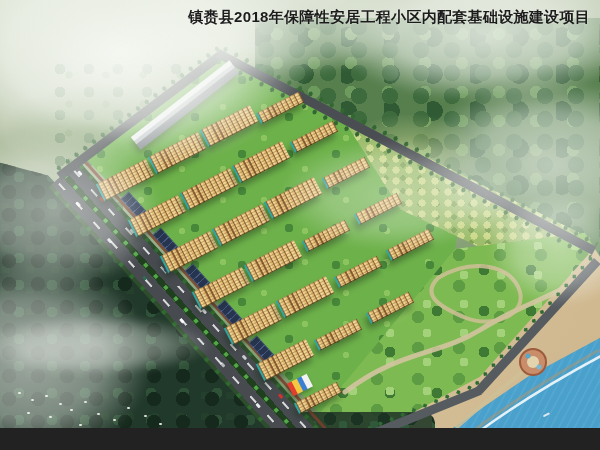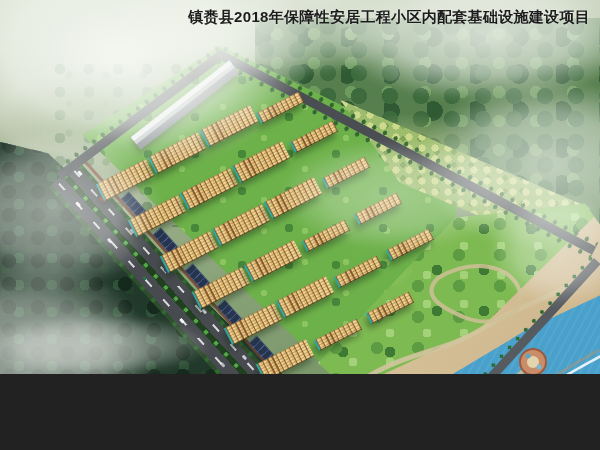--- a/index.html
+++ b/index.html
@@ -1,17 +1,17 @@
 <!DOCTYPE html>
 <html><head>
 <meta charset="utf-8">
 <style>
   html,body{margin:0;padding:0;background:#222;}
   #scene{
-    position:relative;width:600px;height:374px;overflow:hidden;
+    position:relative;width:600px;height:428px;overflow:hidden;
     font-family:"Liberation Sans",sans-serif;
     background:#9db18c;
   }
   #scene *{position:absolute;box-sizing:border-box;}
 
   
   .bg-hills{
     inset:0;z-index:0;
     background:
       radial-gradient(ellipse 150px 70px at 28% 10%, #bdc9a6 0%, rgba(189,201,166,0) 70%),

